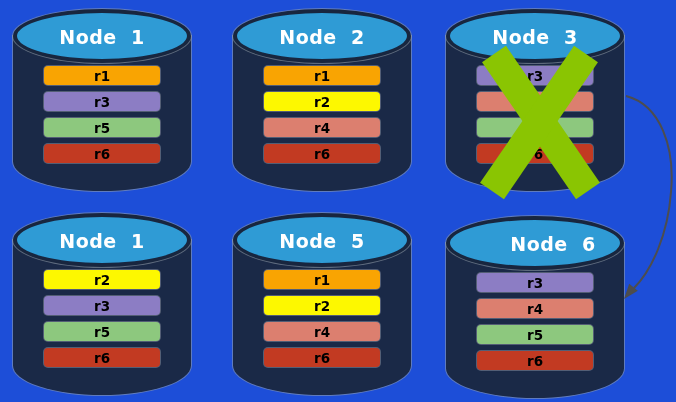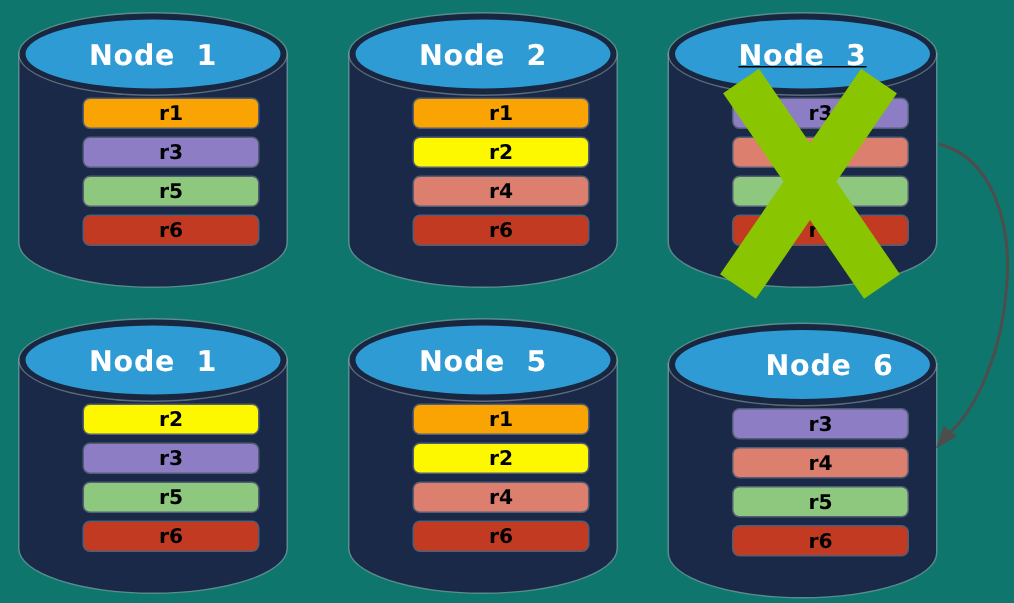--- a/index.html
+++ b/index.html
@@ -1,37 +1,37 @@
 <!DOCTYPE html>
 <html><head>
 <meta charset="utf-8">
 <style>
   html,body{margin:0;padding:0;}
   .canvas{
-    position:relative;width:676px;height:402px;background:#0f766e;
+    position:relative;width:676px;height:402px;background:#1d4ed8;
     font-family:"DejaVu Sans","Liberation Sans",sans-serif;overflow:hidden;
   }
   .node{position:absolute;width:178px;height:182px;}
   .cyl-body{
     position:absolute;left:0;top:27px;width:178px;height:155px;
     border-radius:0 0 50% 50% / 0 0 19% 19%;
     box-shadow:0 0 0 1px rgba(150,160,170,.55);
   }
   .cyl-top{
     position:absolute;left:0;top:0;width:178px;height:54px;
     border:4px solid #18263F;border-radius:50%;box-sizing:border-box;
     display:flex;align-items:center;justify-content:center;
     box-shadow:0 0 0 1px rgba(150,160,170,.55);
   }
   .node-title{
     font-weight:bold;font-size:19px;letter-spacing:.5px;white-space:pre;
     padding-top:1px;
   }
   .bars{
-    position:absolute;left:43px;top:57px;width:116px;
+    position:absolute;left:31px;top:57px;width:116px;
     display:flex;flex-direction:column;gap:7px;
   }
   .bar{
     height:19px;border-radius:4px;display:flex;align-items:center;justify-content:center;
     font-weight:bold;font-size:13.5px;color:#000;
     box-shadow:0 0 0 1px rgba(255,255,255,.25);
   }
   .overlay{position:absolute;left:0;top:0;width:676px;height:402px;pointer-events:none;z-index:5;}
 </style>
 </head>
@@ -60,21 +60,21 @@
     <div class="bars">
       <div class="bar" style="background: rgb(249, 164, 2);">r1</div>
       <div class="bar" style="background: rgb(253, 248, 0);">r2</div>
       <div class="bar" style="background: rgb(220, 127, 111);">r4</div>
       <div class="bar" style="background: rgb(194, 58, 34);">r6</div>
     </div>
   </div>
 
   <div class="node" style="left:446px;top:9px">
     <div class="cyl-body" style="background: rgb(26, 41, 71);"></div>
-    <div class="cyl-top" style="background: rgb(47, 155, 213); border-color: rgb(24, 38, 63); text-decoration: underline;">
+    <div class="cyl-top" style="background: rgb(47, 155, 213); border-color: rgb(24, 38, 63);">
       <span class="node-title" style="color: rgb(255, 255, 255);">Node  3</span>
     </div>
     <div class="bars">
       <div class="bar" style="background: rgb(140, 125, 196);">r3</div>
       <div class="bar" style="background: rgb(220, 127, 111);">r4</div>
       <div class="bar" style="background: rgb(141, 200, 126);">r5</div>
       <div class="bar" style="background: rgb(194, 58, 34);">r6</div>
     </div>
   </div>
 

